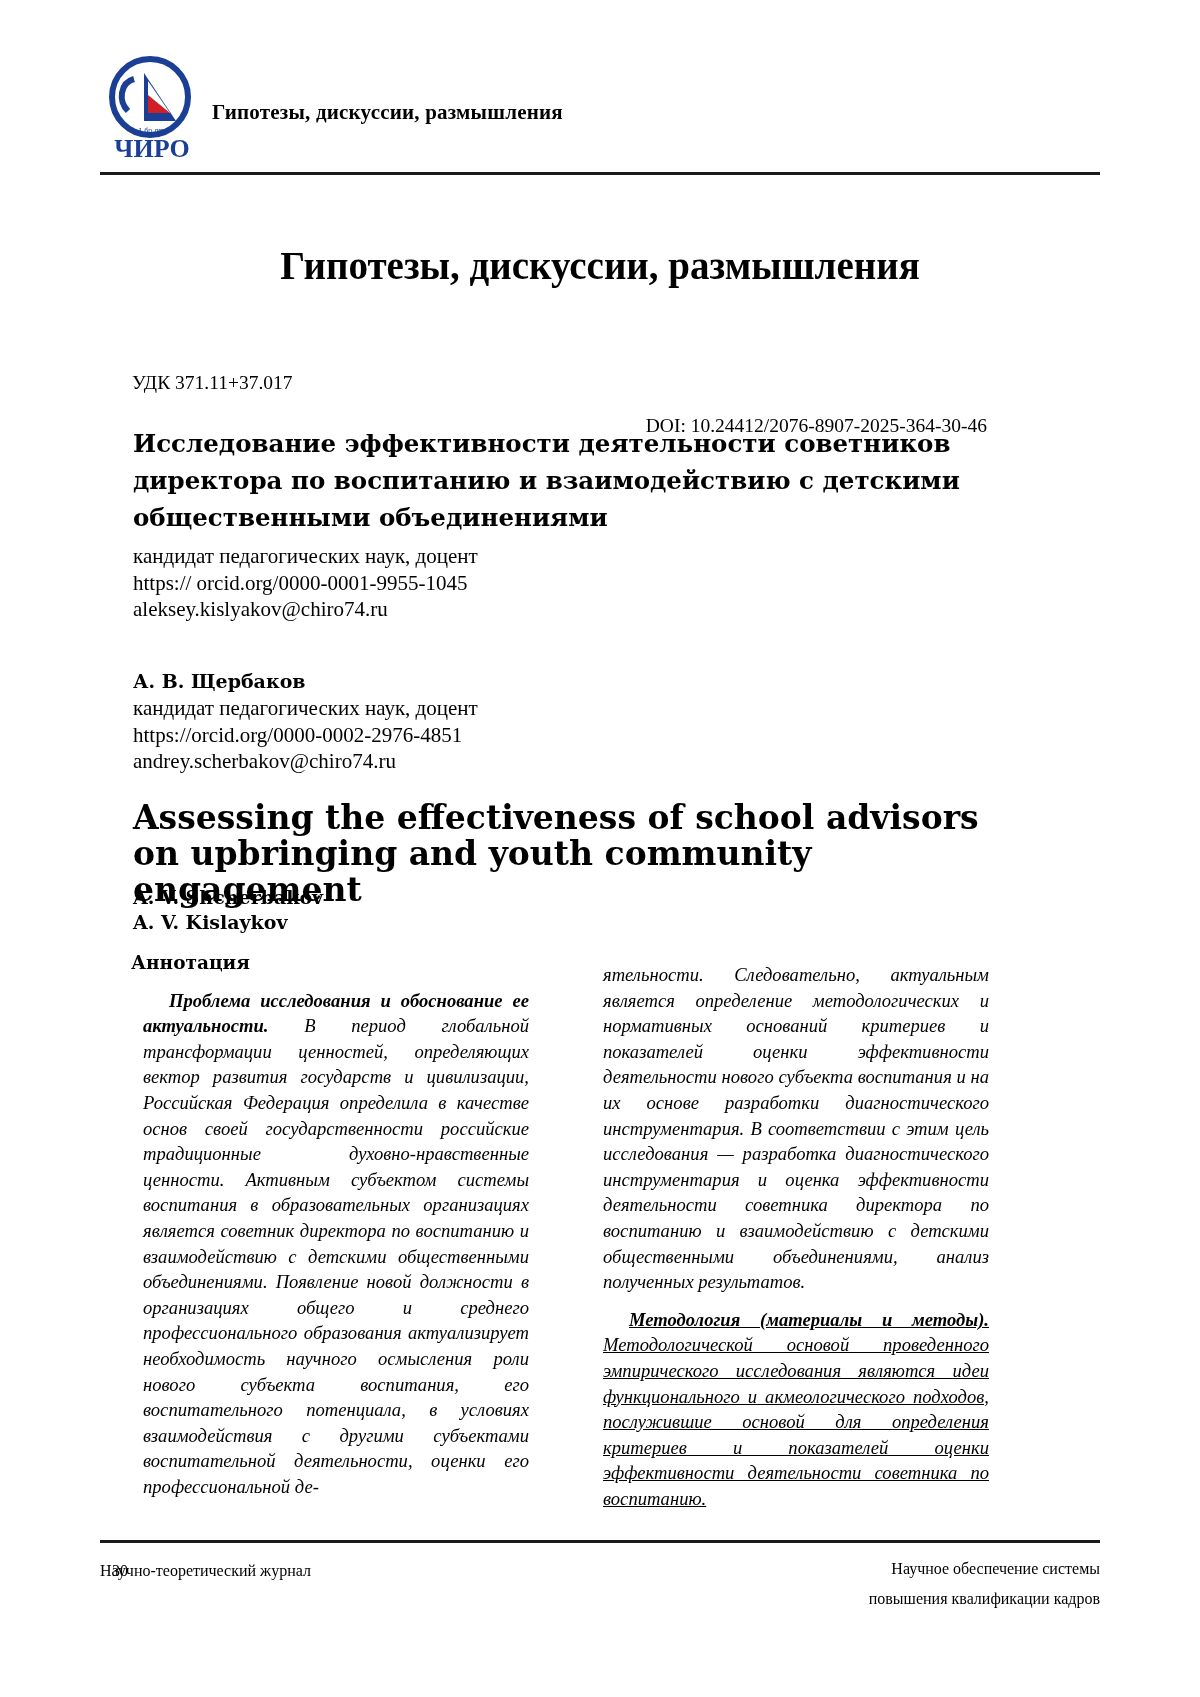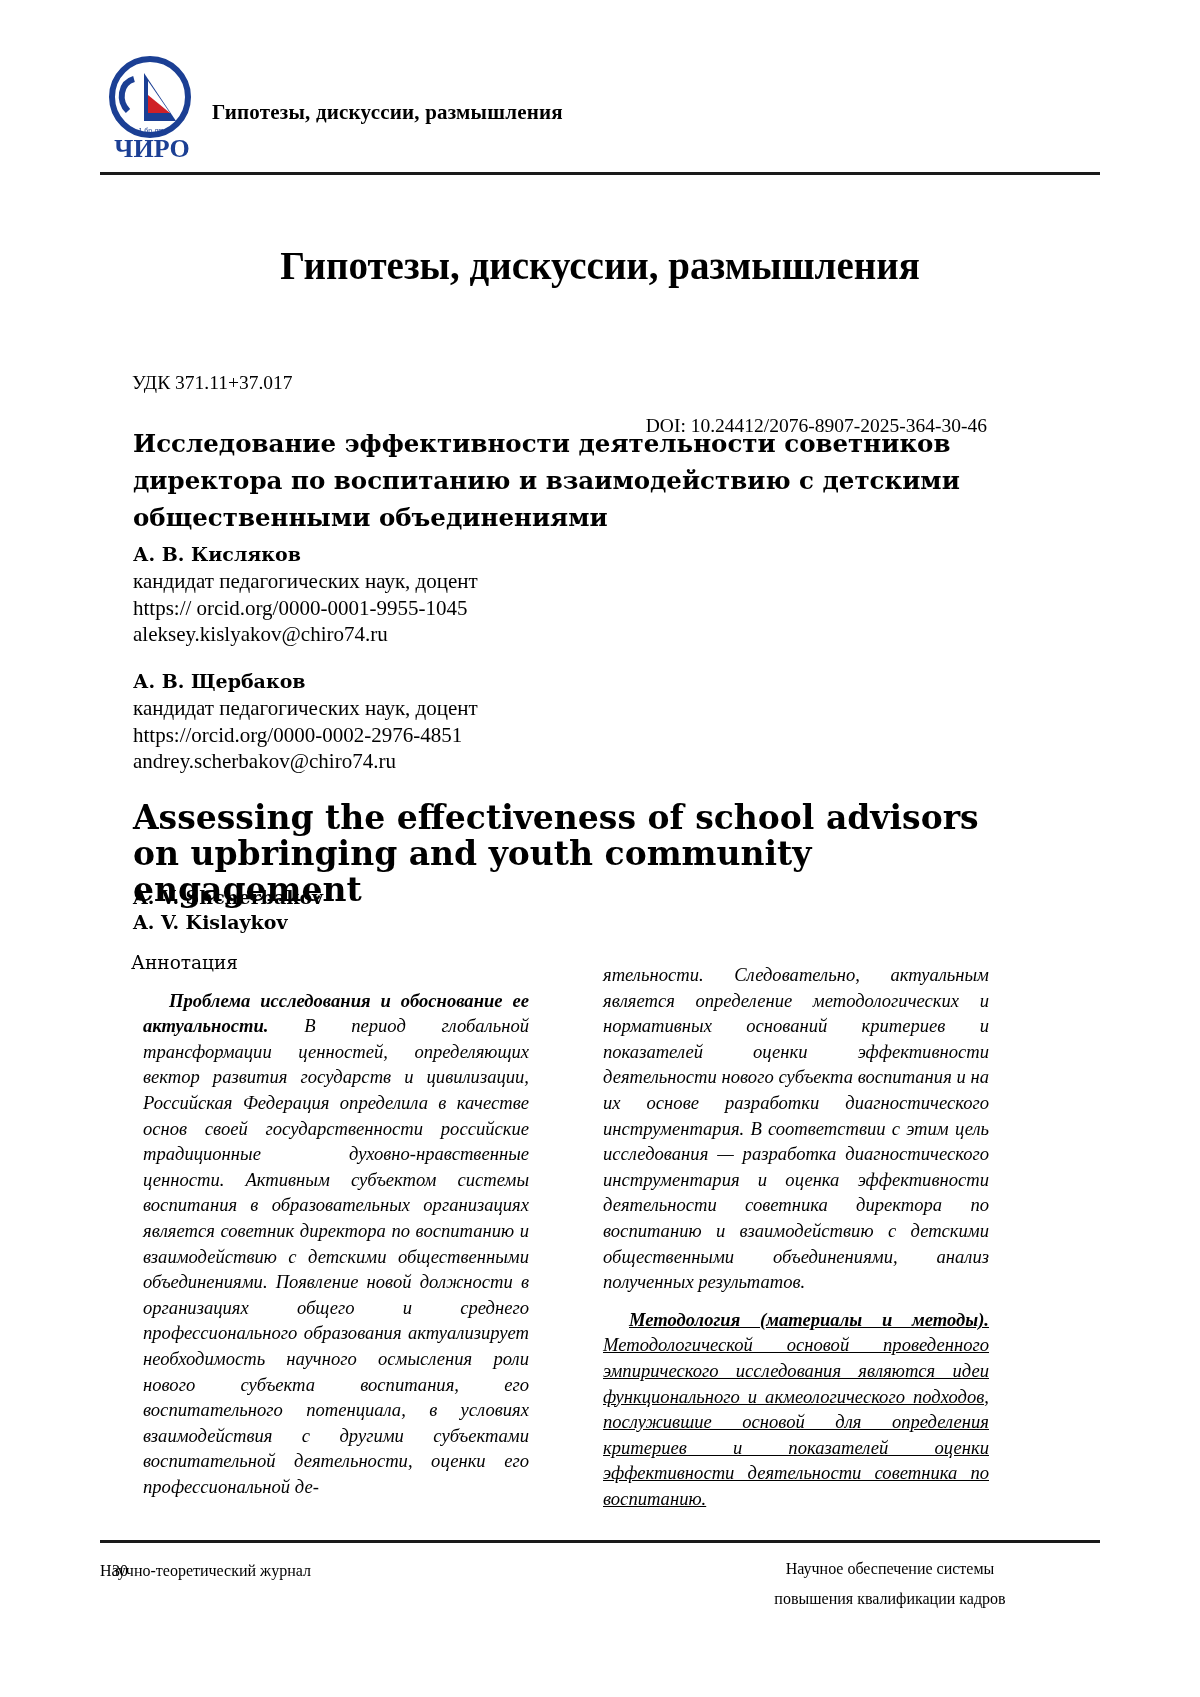--- a/index.html
+++ b/index.html
@@ -142,21 +142,21 @@
     top: 0;
     width: 410px;
     font-size: 18.6px;
     line-height: 25.6px;
     text-align: justify;
   }
   .col-left { left: 0; }
   .col-right { left: 460px; }
   .abs-head {
     font-family: "DejaVu Serif", serif;
-    font-weight: normal;
+    font-weight: bold;
     font-size: 18.5px;
     margin-bottom: 2px;
   }
   .abs-par {
     font-style: italic;
     text-indent: 26px;
     margin: 12px;
   }
   .abs-par + .abs-par { margin-top: 0px; text-decoration: underline; }
   .abs-par b { font-weight: bold; font-style: italic; }
@@ -175,21 +175,21 @@
     left: 100px;
     top: 1552px;
     width: 1000px;
     height: 70px;
     font-size: 16px;
   }
   .footer .left  { position:absolute; left: 0px; top: 10px; }
   .footer .page-no { position:absolute; left: 12px; top: 10px; width: 1000px; text-align:left; }
   .footer .right {
     position:absolute; right: 0px; top: 2px;
-    text-align: center;
+    text-align: right;
     line-height: 30px;
     width: 420px;
   }
 </style>
 </head>
 <body>
 
 <div class="page">
 
   <div class="header">
@@ -212,21 +212,20 @@
   <div class="section-title">Гипотезы, дискуссии, размышления</div>
 
   <div class="meta-row">
     <span class="udc">УДК 371.11+37.017</span>
     <span class="doi">DOI: 10.24412/2076-8907-2025-364-30-46</span>
   </div>
 
   <div class="ru-title">Исследование эффективности деятельности советников директора по воспитанию и взаимодействию с детскими общественными объединениями</div>
 
   <div class="author-block" id="author1">
-    <div class="name">А. В. Кисляков</div>
     <div class="line">кандидат педагогических наук, доцент</div>
     <div class="line">https:// orcid.org/0000-0001-9955-1045</div>
     <div class="line">aleksey.kislyakov@chiro74.ru</div>
   </div>
 
   <div class="author-block" id="author2">
     <div class="name">А. В. Щербаков</div>
     <div class="line">кандидат педагогических наук, доцент</div>
     <div class="line">https://orcid.org/0000-0002-2976-4851</div>
     <div class="line">andrey.scherbakov@chiro74.ru</div>

